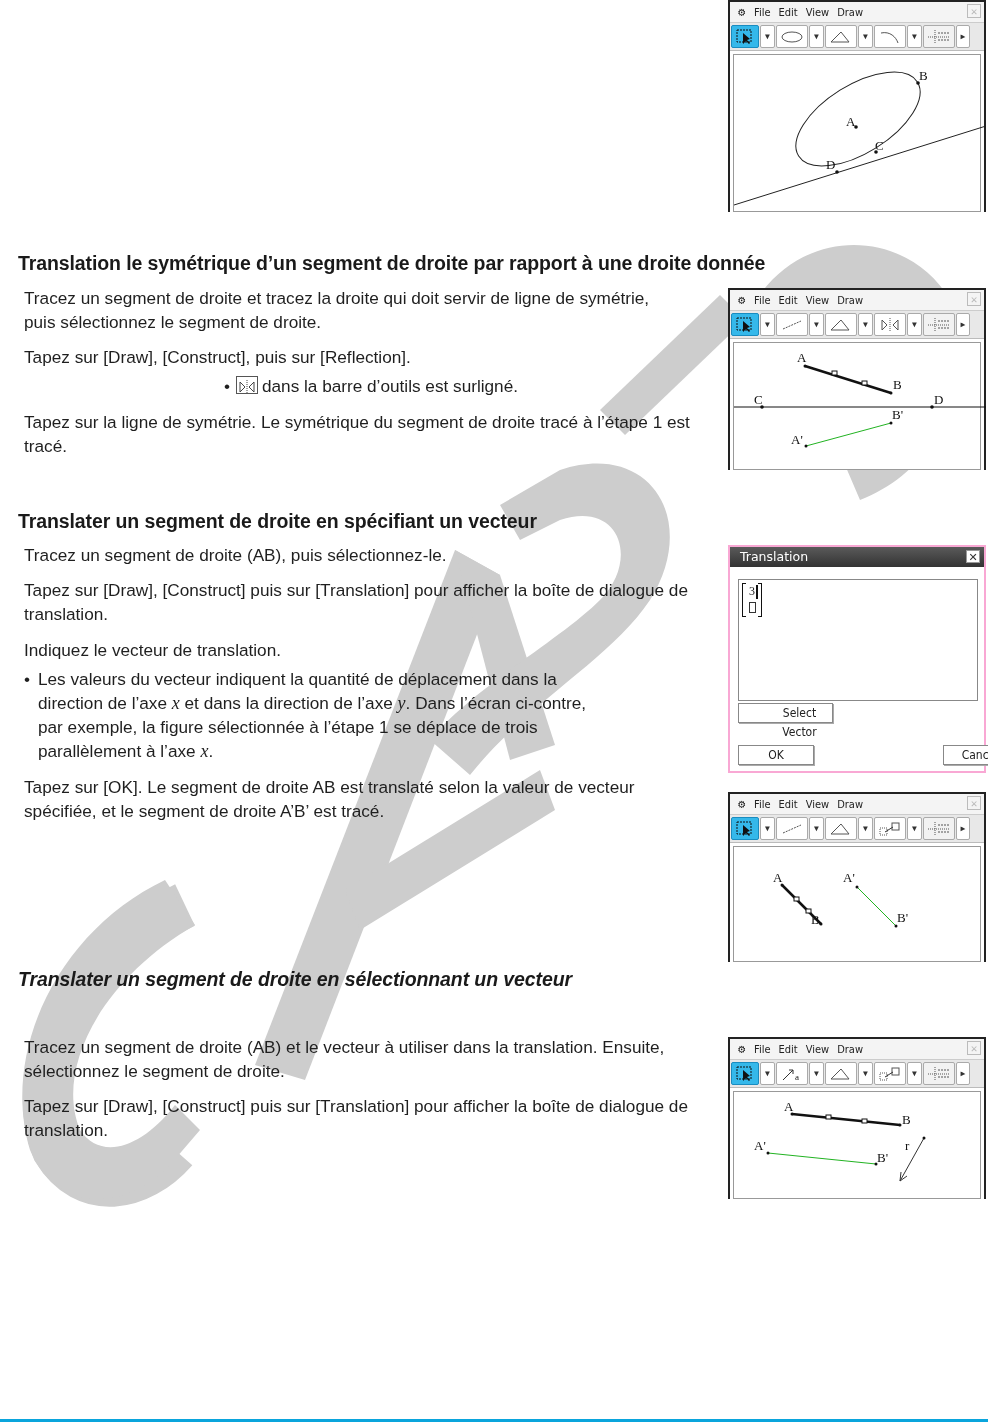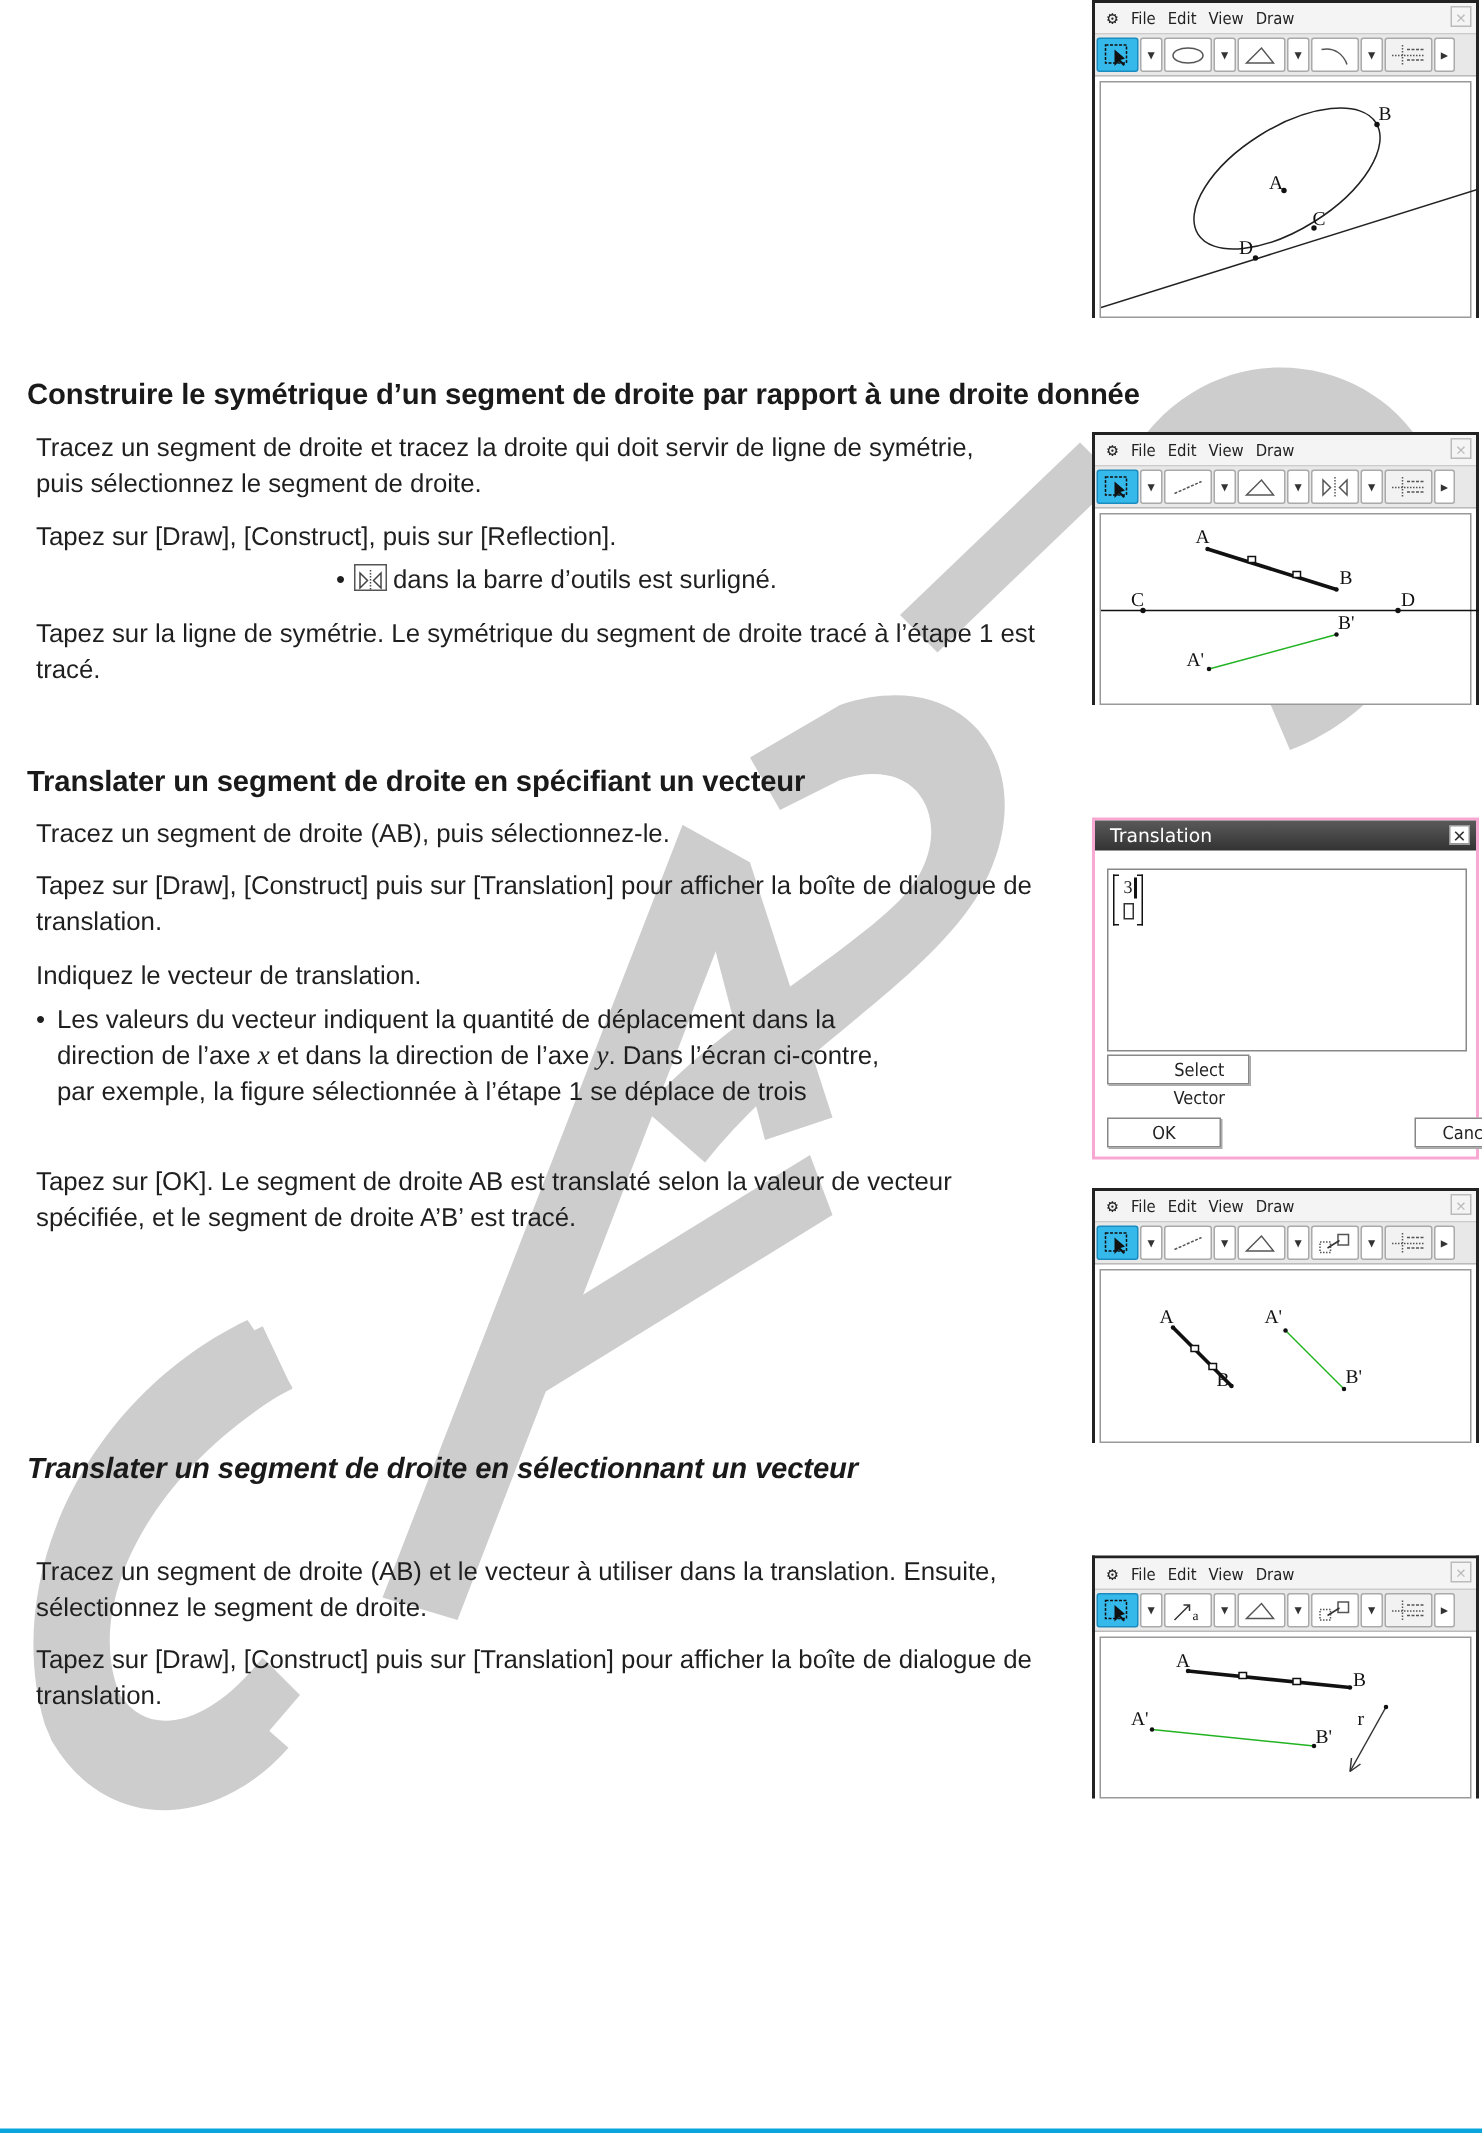--- a/index.html
+++ b/index.html
@@ -172,21 +172,21 @@
         <circle cx="142" cy="97" r="1.8" fill="#111"></circle>
         <circle cx="103" cy="117" r="1.8" fill="#111"></circle>
         <text x="185" y="25">B</text>
         <text x="112" y="71">A</text>
         <text x="141" y="95">C</text>
         <text x="92" y="114">D</text>
       </svg>
     </div>
   </div>
 
-  <div class="section-title" style="top:252px;">Construire le symétrique d’un segment de droite par rapport à une droite donnée</div>
+  <div class="section-title" style="top:252px;">Translation le symétrique d’un segment de droite par rapport à une droite donnée</div>
   <div class="para" style="top:286px; width:660px;">Tracez un segment de droite et tracez la droite qui doit servir de ligne de symétrie, puis sélectionnez le segment de droite.</div>
   <div class="para" style="top:345px;">Tapez sur [Draw], [Construct], puis sur [Reflection].</div>
   <div class="bullet-para" style="top:374px;text-align:center;">
     <span class="dot">•</span><span class="inline-icon"><svg width="20" height="16">
           <path d="M3 3 L8 8 L3 13 Z M17 3 L12 8 L17 13 Z" fill="none" stroke="#444"></path>
           <path d="M10 1 V15" stroke="#444" stroke-dasharray="1,1"></path>
         </svg></span><span>dans la barre d’outils est surligné.</span>
   </div>
   <div class="para" style="top:410px;">Tapez sur la ligne de symétrie. Le symétrique du segment de droite tracé à l’étape 1 est tracé.</div>
 
@@ -258,20 +258,21 @@
   </div>
 
   <div class="section-title" style="top:510px;">Translater un segment de droite en spécifiant un vecteur</div>
   <div class="para" style="top:543px;">Tracez un segment de droite (AB), puis sélectionnez-le.</div>
   <div class="para" style="top:578px; width:675px;">Tapez sur [Draw], [Construct] puis sur [Translation] pour afficher la boîte de dialogue de translation.</div>
   <div class="para" style="top:638px;">Indiquez le vecteur de translation.</div>
   <div class="bullet-para" style="top:667px;">
     <span class="dot">•</span><span>Les valeurs du vecteur indiquent la quantité de déplacement dans la</span>
     <span class="indent"><span>direction de l’axe </span><span class="ital">x</span><span> et dans la direction de l’axe </span><span class="ital">y</span><span>. Dans l’écran ci-contre,</span></span>
     <span class="indent">par exemple, la figure sélectionnée à l’étape 1 se déplace de trois</span>
+    <span class="indent"><span>parallèlement à l’axe </span><span class="ital">x</span><span>.</span></span>
   </div>
   <div class="para" style="top:775px; width:660px;">Tapez sur [OK]. Le segment de droite AB est translaté selon la valeur de vecteur spécifiée, et le segment de droite A’B’ est tracé.</div>
 
   <div class="dialog">
     <div class="title-bar">
       <span>Translation</span>
       <span class="close">✕</span>
     </div>
     <div class="vector-area">
       <div class="matrix">

